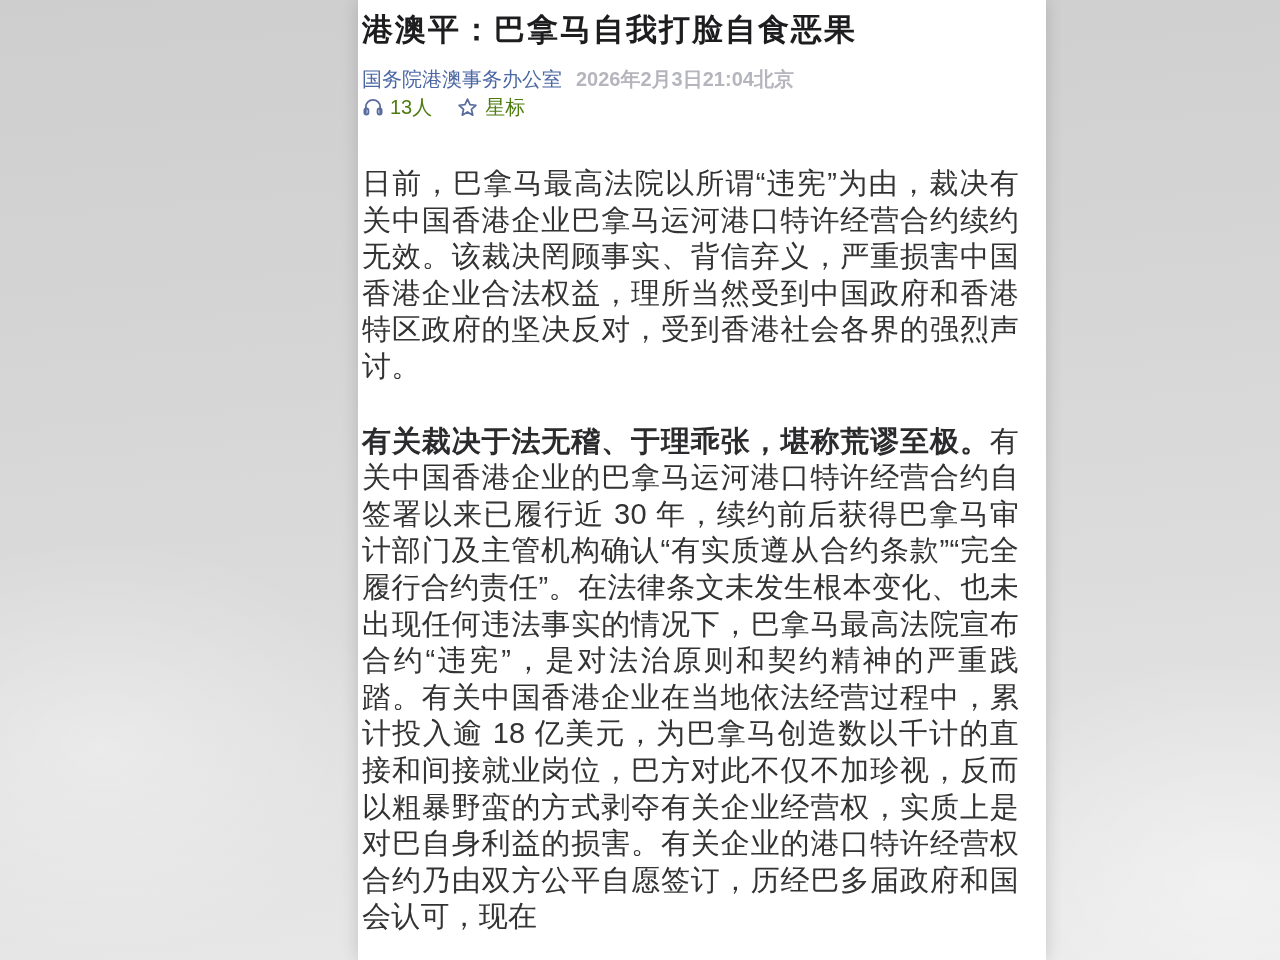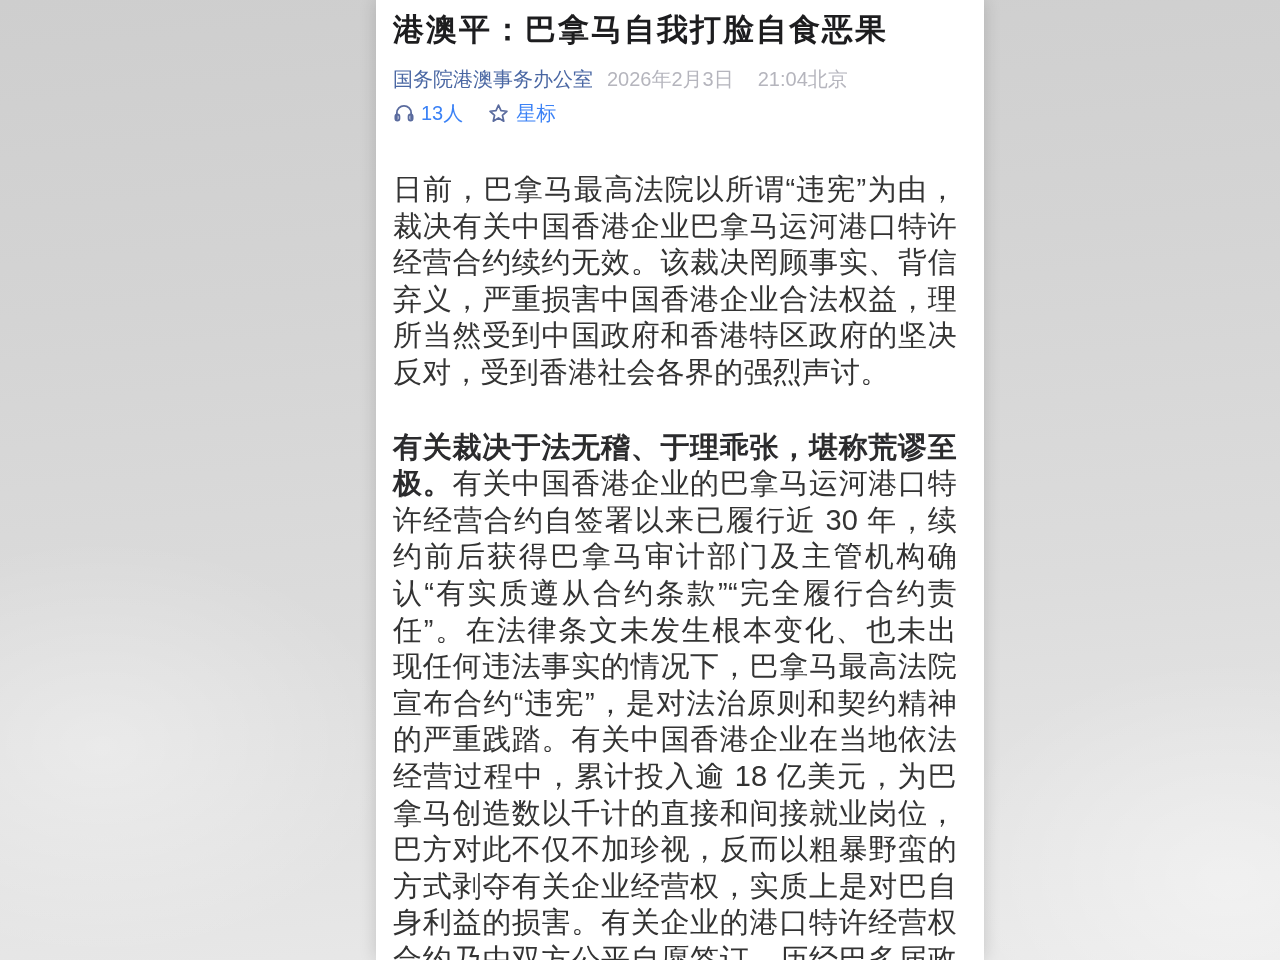--- a/index.html
+++ b/index.html
@@ -20,28 +20,28 @@
     content: "";
     position: absolute;
     inset: 0;
     background:
       radial-gradient(420px 300px at 8% 78%, rgba(255,255,255,0.35), rgba(255,255,255,0) 70%),
       radial-gradient(420px 320px at 96% 92%, rgba(255,255,255,0.4), rgba(255,255,255,0) 70%);
     pointer-events: none;
   }
   .card {
     position: absolute;
-    left: 376px;
+    left: 358px;
     top: 0;
-    width: 608px;
+    width: 688px;
     height: 960px;
     background: #ffffff;
     box-shadow: 0 0 16px rgba(0,0,0,0.16);
     box-sizing: border-box;
-    padding: 10px 27px 0 17px;
+    padding: 10px 27px 0 4px;
     overflow: hidden;
   }
   .title {
     margin: 0;
     font-size: 31px;
     line-height: 40px;
     font-weight: 700;
     letter-spacing: 2px;
     color: #1d1d1f;
   }
@@ -51,32 +51,32 @@
     display: flex;
     align-items: center;
     font-size: 20px;
     white-space: nowrap;
   }
   .source {
     color: #4a67a3;
     text-decoration: none;
     cursor: pointer;
   }
-  .meta .dim { color: #b5b5bd; }
+  .meta .dim { color: #b5b5bd; font-weight: bold; }
   .meta .date { margin-left: 14px; }
-  .meta .time { margin-left: 24px; }
+  .meta .time { margin-left: 0; }
   .meta .loc  { margin-left: 0; }
   .actions {
-    margin-top: 8px;
+    margin-top: 2px;
     height: 26px;
     display: flex;
     align-items: center;
     gap: 24px;
     font-size: 20px;
-    color: #3b82f6;
+    color: #4d7c0f;
   }
   .action {
     display: flex;
     align-items: center;
     gap: 6px;
     cursor: pointer;
   }
   .action svg { display: block; }
   .para {
     font-size: 29px;

